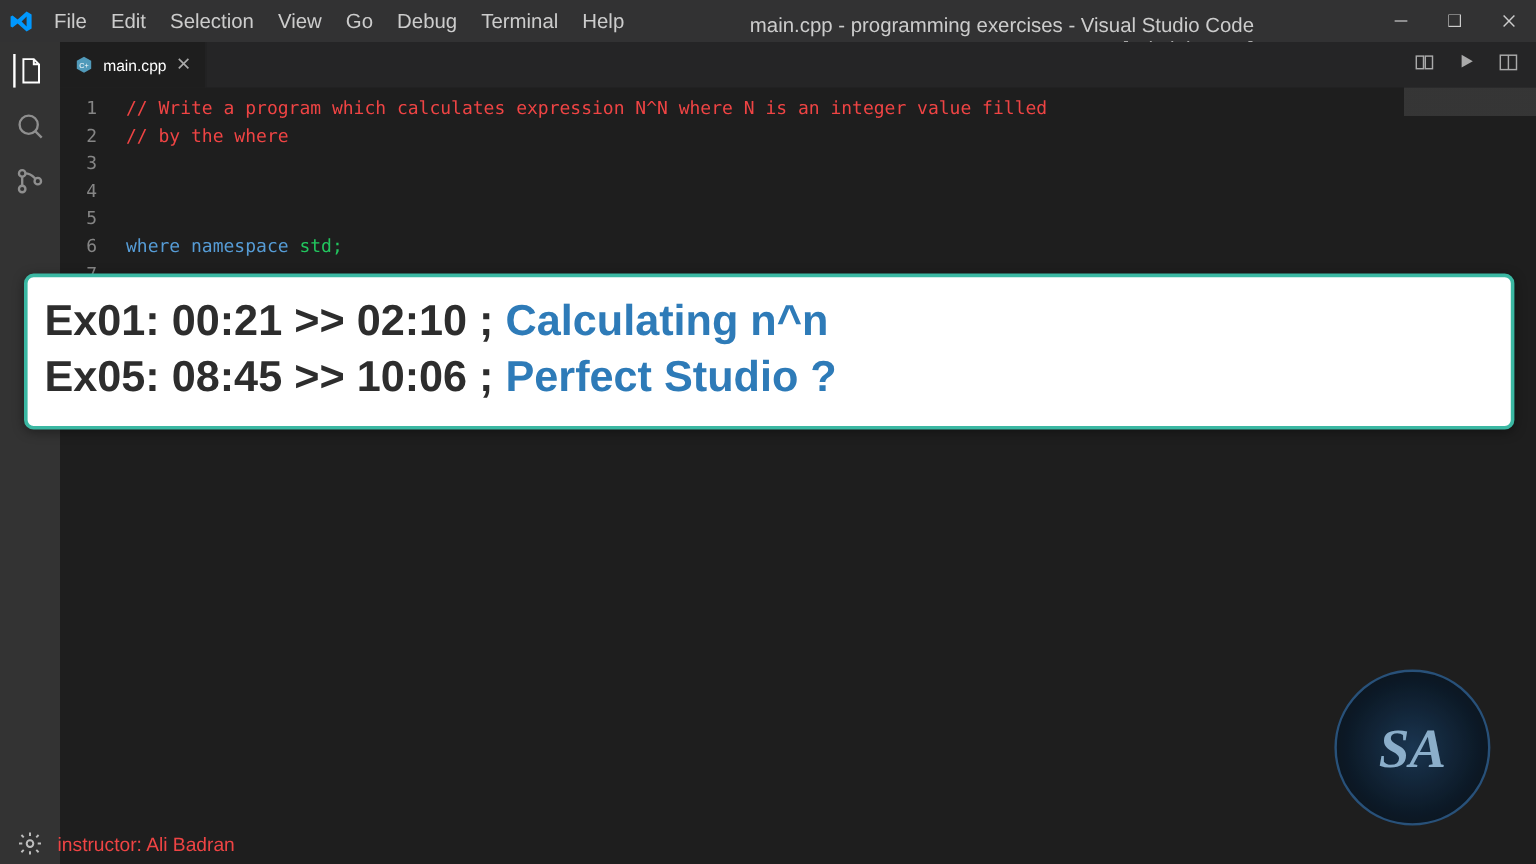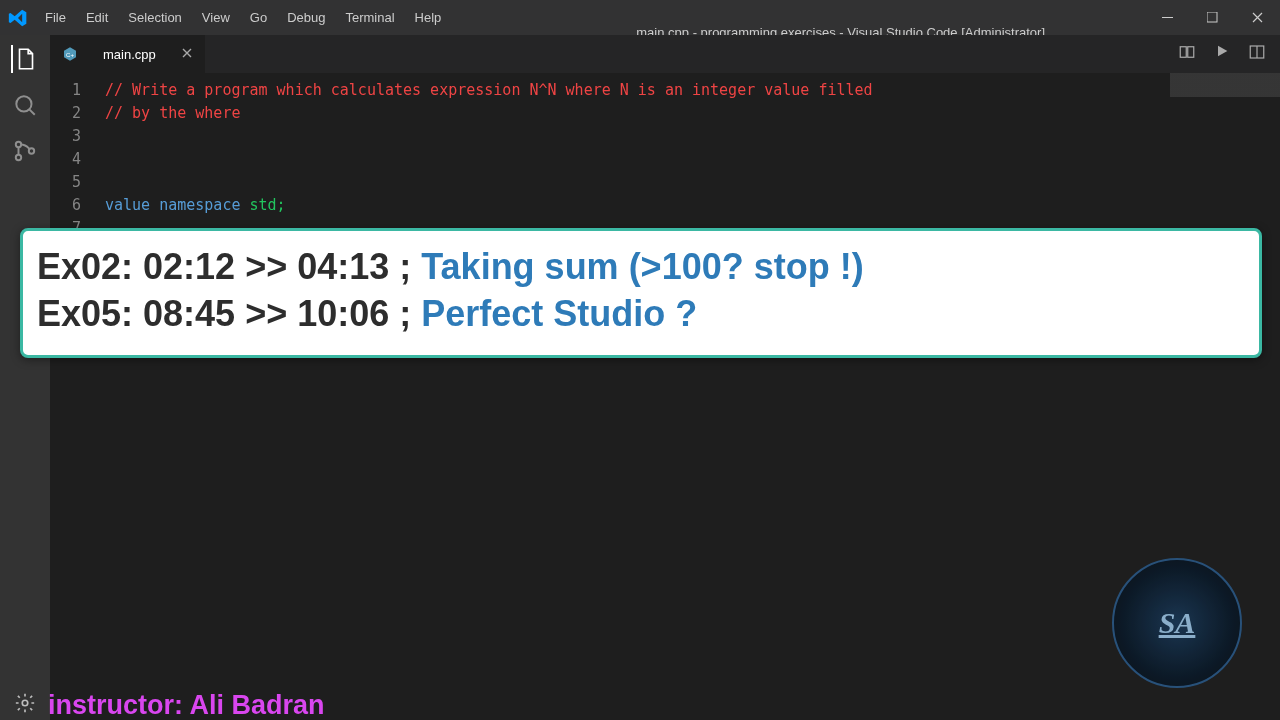--- a/index.html
+++ b/index.html
@@ -10,21 +10,21 @@
   font-family: "Segoe UI", sans-serif;
   overflow: hidden;
   position: relative;
 }
 .titlebar {
   height: 35px;
   background: #323233;
   display: flex;
   align-items: center;
   color: #ccc;
-  font-size: 13px;
+  font-size: 17px;
 }
 .titlebar .logo {
   width: 35px;
   display: flex;
   align-items: center;
   justify-content: center;
 }
 .titlebar .menus {
   display: flex;
   gap: 0;
@@ -91,21 +91,21 @@
   background: #252526;
   display: flex;
   align-items: center;
 }
 .tab {
   height: 38px;
   padding: 0 12px;
   background: #1e1e1e;
   display: flex;
   align-items: center;
-  gap: 25px;
+  gap: 8px;
   color: #fff;
   font-size: 13px;
   border-right: 1px solid #252526;
 }
 .tab .cpp-icon {
   width: 16px;
   height: 16px;
   display: flex;
   align-items: center;
   justify-content: center;
@@ -184,43 +184,42 @@
   height: 30px;
   display: flex;
   align-items: center;
   padding-left: 14px;
   gap: 12px;
 }
 .bottombar .gear {
   opacity: 0.9;
 }
 .bottombar .instr {
-  color: #d946ef;
-  font-size: 27px;
-  font-weight: 700;
+  color: #ef4444;
+  font-size: 16px;
+  font-weight: 400;
 }
 .badge-logo {
   position: absolute;
   right: 38px;
   bottom: 32px;
   width: 130px;
   height: 130px;
   border-radius: 50%;
   background: radial-gradient(circle at center, #1a3a5a 0%, #0a1a2a 60%, #050a12 100%);
   border: 2px solid #2a5a8a;
   display: flex;
   align-items: center;
   justify-content: center;
   color: #9ec8e8;
   font-family: serif;
-  font-size: 30px;
+  font-size: 46px;
   font-style: italic;
   font-weight: bold;
   opacity: 0.85;
-  text-decoration: underline;
 }
 </style>
 </head>
 <body>
 
 <div class="titlebar">
   <div class="logo">
     <svg width="20" height="20" viewBox="0 0 24 24">
         <path fill="#0098ff" d="M17 2l5 3v14l-5 3-9-8-5 4-2-1V7l2-1 5 4 9-8zm0 5l-5 5 5 5V7z"></path>
       </svg>
@@ -324,34 +323,34 @@
         </div>
       <div class="line">
           <span class="ln">4</span>
         </div>
       <div class="line">
           <span class="ln">5</span>
           <span class="lc"></span>
         </div>
       <div class="line">
           <span class="ln">6</span>
-          <span class="lc"><span class="keyword">value </span><span class="keyword">namespace</span><span style="color:#22c55e"> std;</span></span>
+          <span class="lc"><span class="keyword">where </span><span class="keyword">namespace</span><span style="color:#22c55e"> std;</span></span>
         </div>
       <div class="line">
           <span class="ln">7</span>
           <span class="lc"></span>
         </div>
     </div>
 
     <div class="minimap"></div>
   </div>
 </div>
 
 <div class="overlay">
-  <div class="row"><span>Ex02: 02:12 &gt;&gt; 04:13 ; </span><span class="topic">Taking sum (&gt;100? stop !)</span></div>
+  <div class="row"><span>Ex01: 00:21 &gt;&gt; 02:10 ; </span><span class="topic">Calculating n^n</span></div>
   <div class="row"><span>Ex05: 08:45 &gt;&gt; 10:06 ; </span><span class="topic">Perfect Studio ?</span></div>
 </div>
 
 <div class="bottombar">
   <span class="gear">
     <svg width="22" height="22" viewBox="0 0 24 24" fill="none" stroke="#ccc" stroke-width="1.8">
         <circle cx="12" cy="12" r="3"></circle>
         <path d="M12 2v3M12 19v3M4.2 4.2l2.1 2.1M17.7 17.7l2.1 2.1M2 12h3M19 12h3M4.2 19.8l2.1-2.1M17.7 6.3l2.1-2.1"></path>
       </svg>
   </span>

